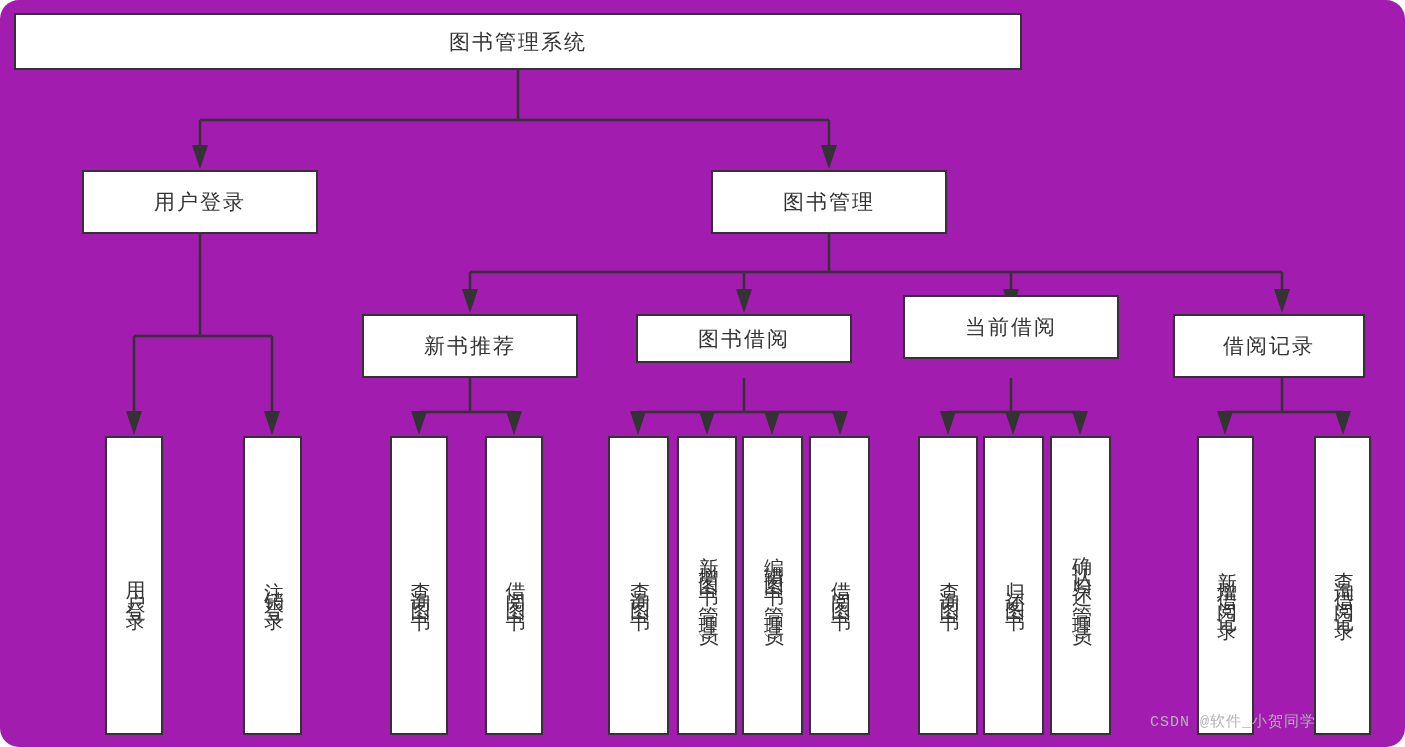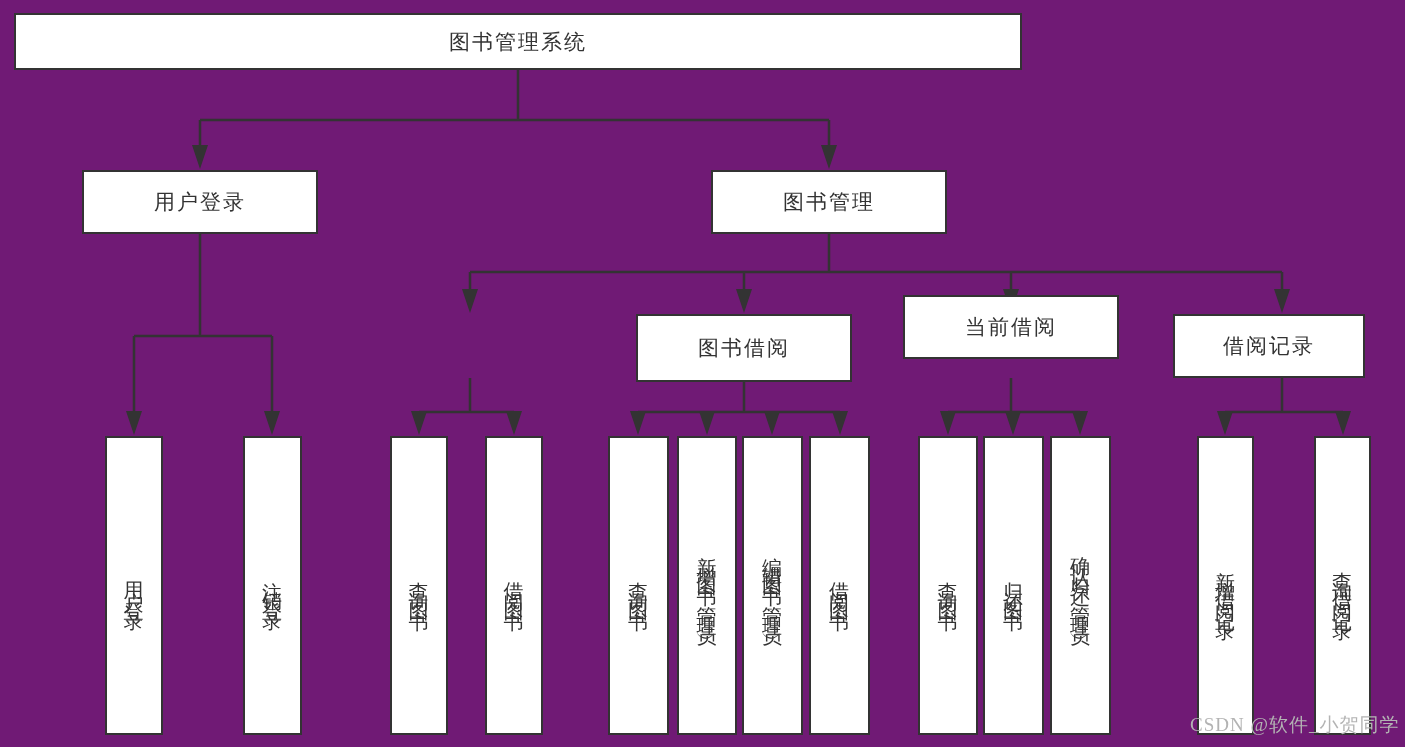--- a/index.html
+++ b/index.html
@@ -1,22 +1,23 @@
 <!DOCTYPE html>
 <html lang="zh"><head>
 <meta charset="utf-8">
 <style>
   html, body { margin: 0; padding: 0; background: #ffffff; }
   .canvas {
     position: relative;
     width: 1405px;
     height: 747px;
-    background: #701a75;
+    background: #a21caf;
     overflow: hidden;
-    font-family: Liberation Serif, serif;
+    font-family: Liberation Mono, monospace;
+    border-radius: 19px;
   }
   .connectors {
     position: absolute;
     left: 0; top: 0;
     width: 1405px; height: 747px;
     pointer-events: none;
   }
   .hbox {
     position: absolute;
     box-sizing: border-box;
@@ -42,25 +43,24 @@
     text-orientation: mixed;
     font-size: 20px;
     letter-spacing: 10px;
     color: #333333;
     line-height: 1;
   }
   .watermark {
     position: absolute;
     left: 1150px;
     top: 712px;
-    font-size: 19px;
+    font-size: 15px;
     color: #b3b3b3;
     letter-spacing: 1px;
     white-space: nowrap;
-    margin-left: 40px;
   }
 </style>
 </head>
 <body>
 
 <div class="canvas">
 
   <svg class="connectors" viewBox="0 0 1405 747" xmlns="http://www.w3.org/2000/svg">
 
     <path d="M518 70 V120 M200 120 H829 M200 120 V147 M829 120 V147" fill="none" stroke="#333333" stroke-width="2.5"></path>
@@ -97,21 +97,22 @@
       M1072 411 L1088 411 L1080 435 Z
       M1217 411 L1233 411 L1225 435 Z
       M1335 411 L1351 411 L1343 435 Z"></path>
   </svg>
 
   <div class="hbox" style="left:14px; top:13px; width:1008px; height:57px;">图书管理系统</div>
 
   <div class="hbox" style="left:82px; top:170px; width:236px; height:64px;">用户登录</div>
   <div class="hbox" style="left:711px; top:170px; width:236px; height:64px;">图书管理</div>
 
-  <div class="hbox" style="left:636px; top:314px; width:216px; height:68px;">图书借阅</div>
+  <div class="hbox" style="left:362px; top:314px; width:216px; height:64px;">新书推荐</div>
+  <div class="hbox" style="left:636px; top:314px; width:216px; height:49px;">图书借阅</div>
   <div class="hbox" style="left:903px; top:295px; width:216px; height:64px;">当前借阅</div>
   <div class="hbox" style="left:1173px; top:314px; width:192px; height:64px;">借阅记录</div>
 
   <div class="vbox" style="left:105px; top:436px; width:58px; height:299px;">用户登录</div>
   <div class="vbox" style="left:243px; top:436px; width:59px; height:299px;">注销登录</div>
 
   <div class="vbox" style="left:390px; top:436px; width:58px; height:299px;">查询图书</div>
   <div class="vbox" style="left:485px; top:436px; width:58px; height:299px;">借阅图书</div>
 
   <div class="vbox" style="left:608px; top:436px; width:61px; height:299px;">查询图书</div>

